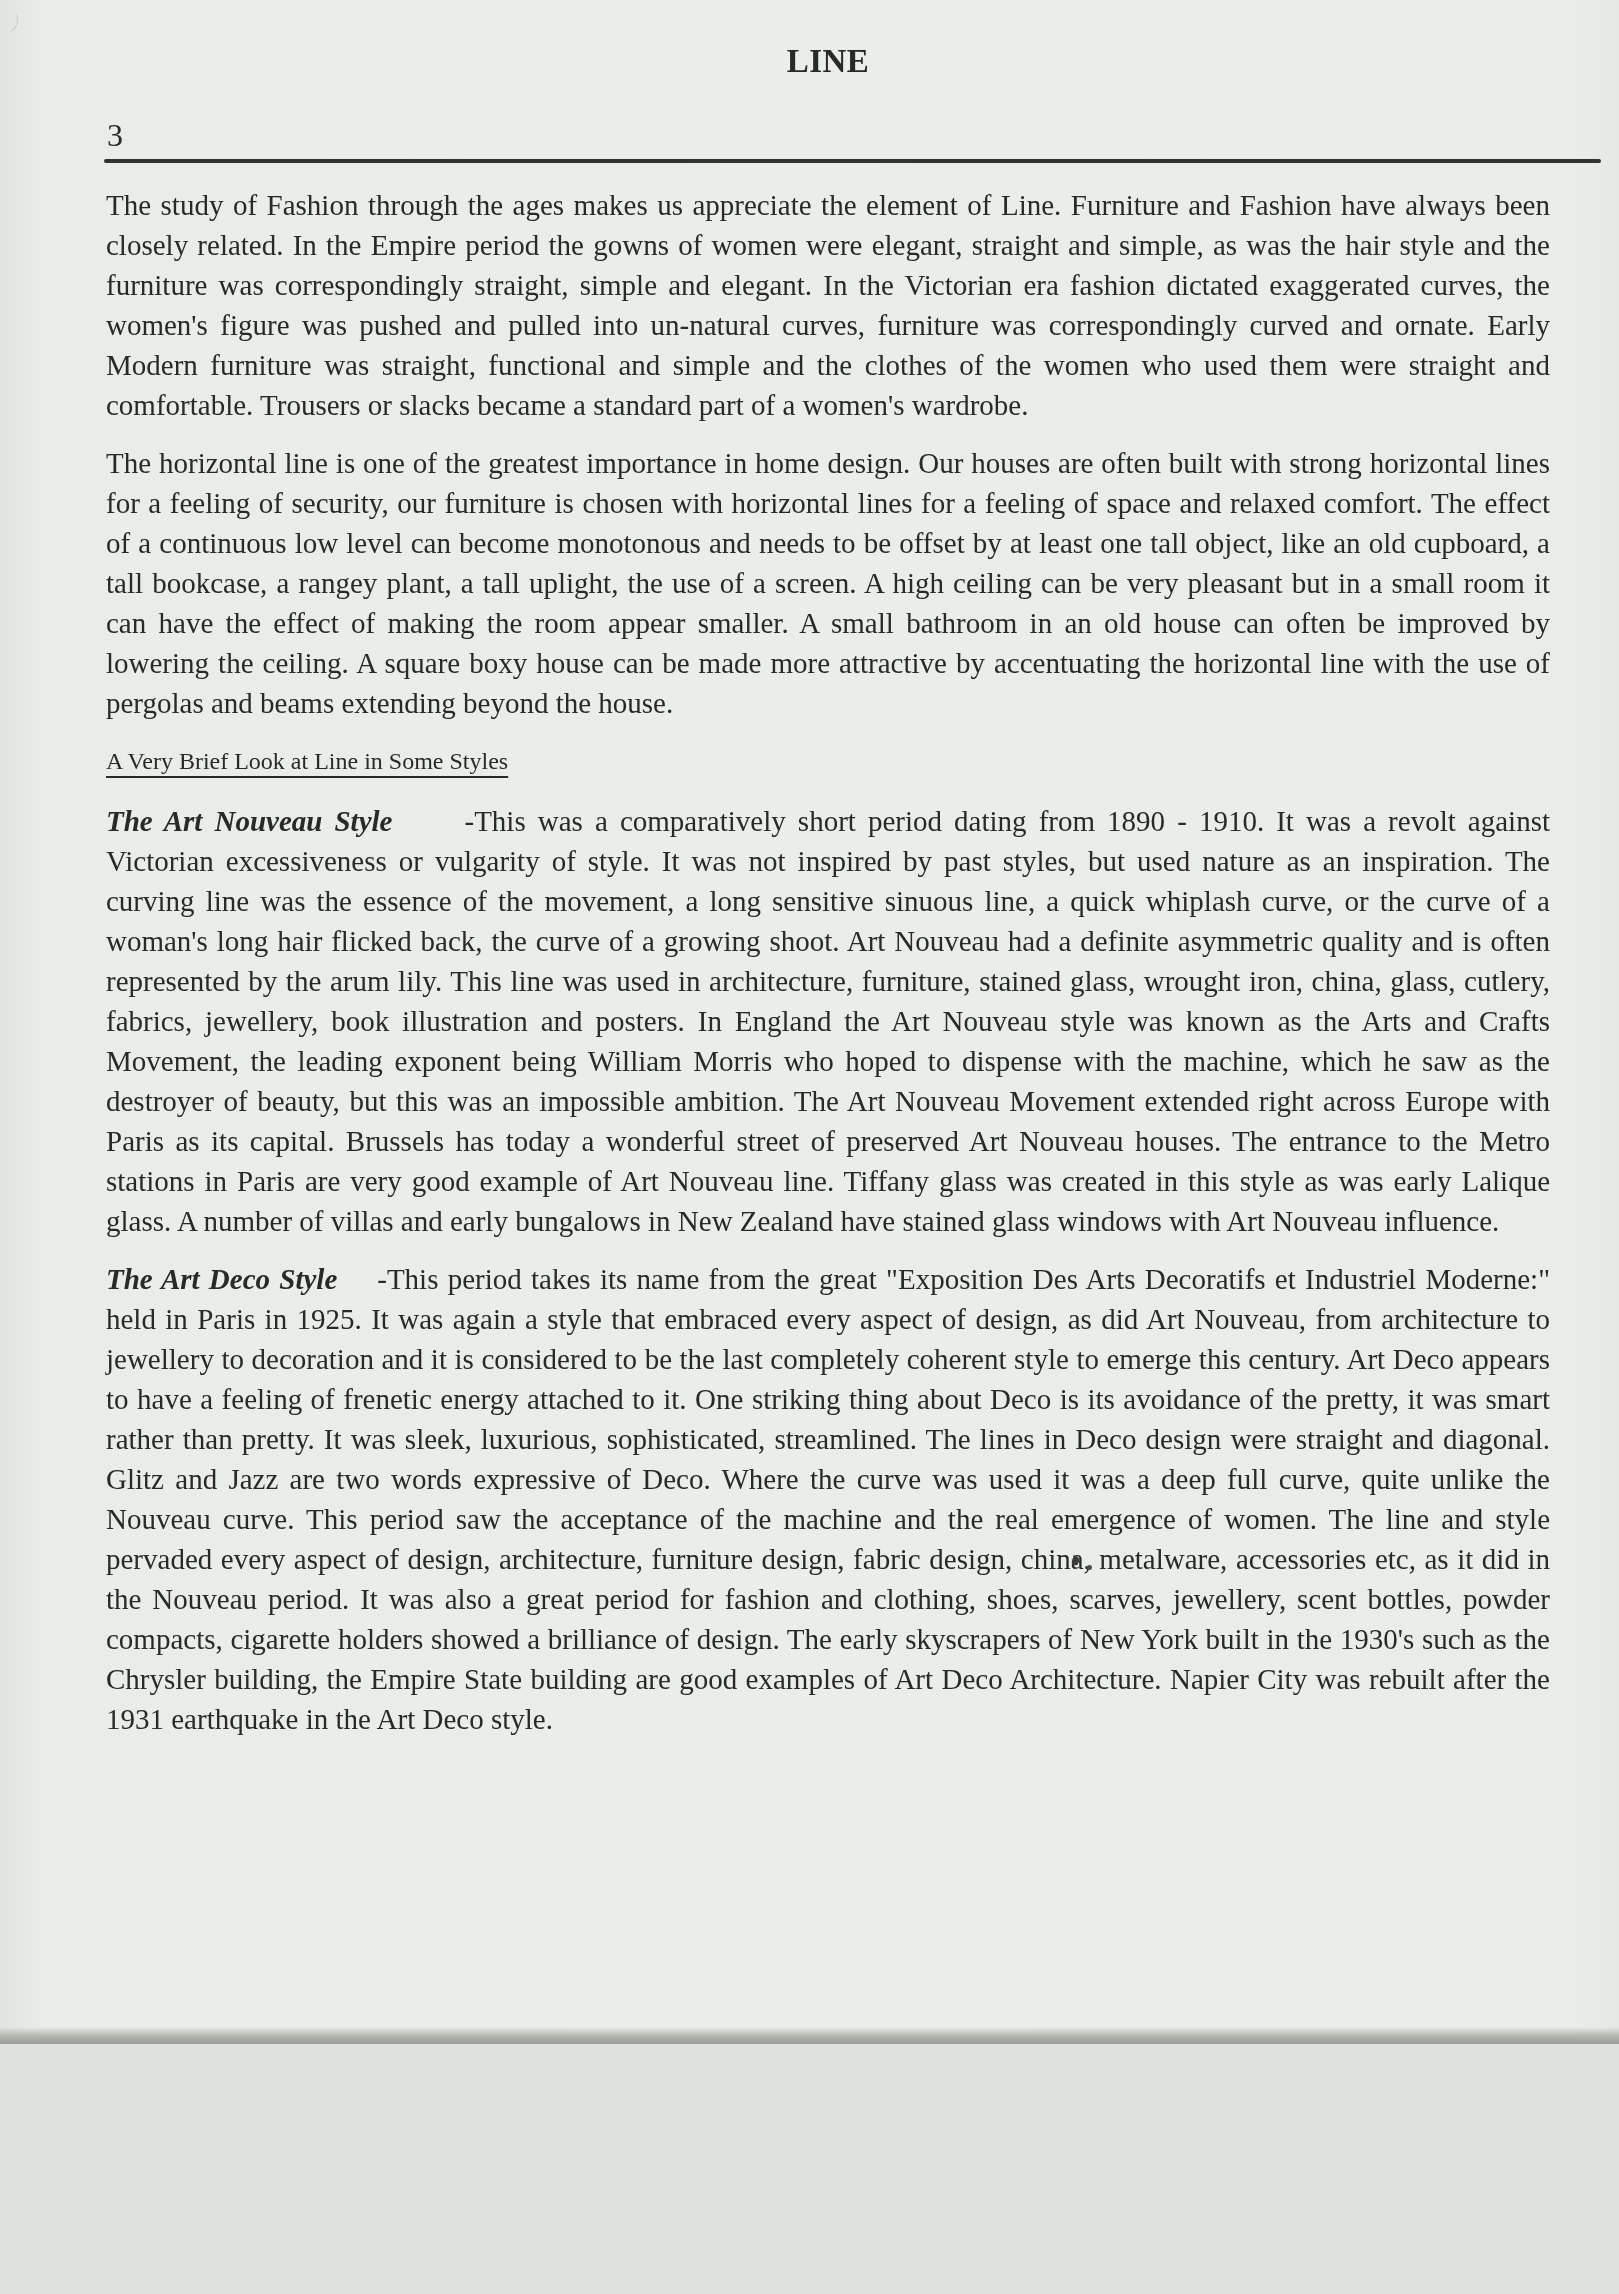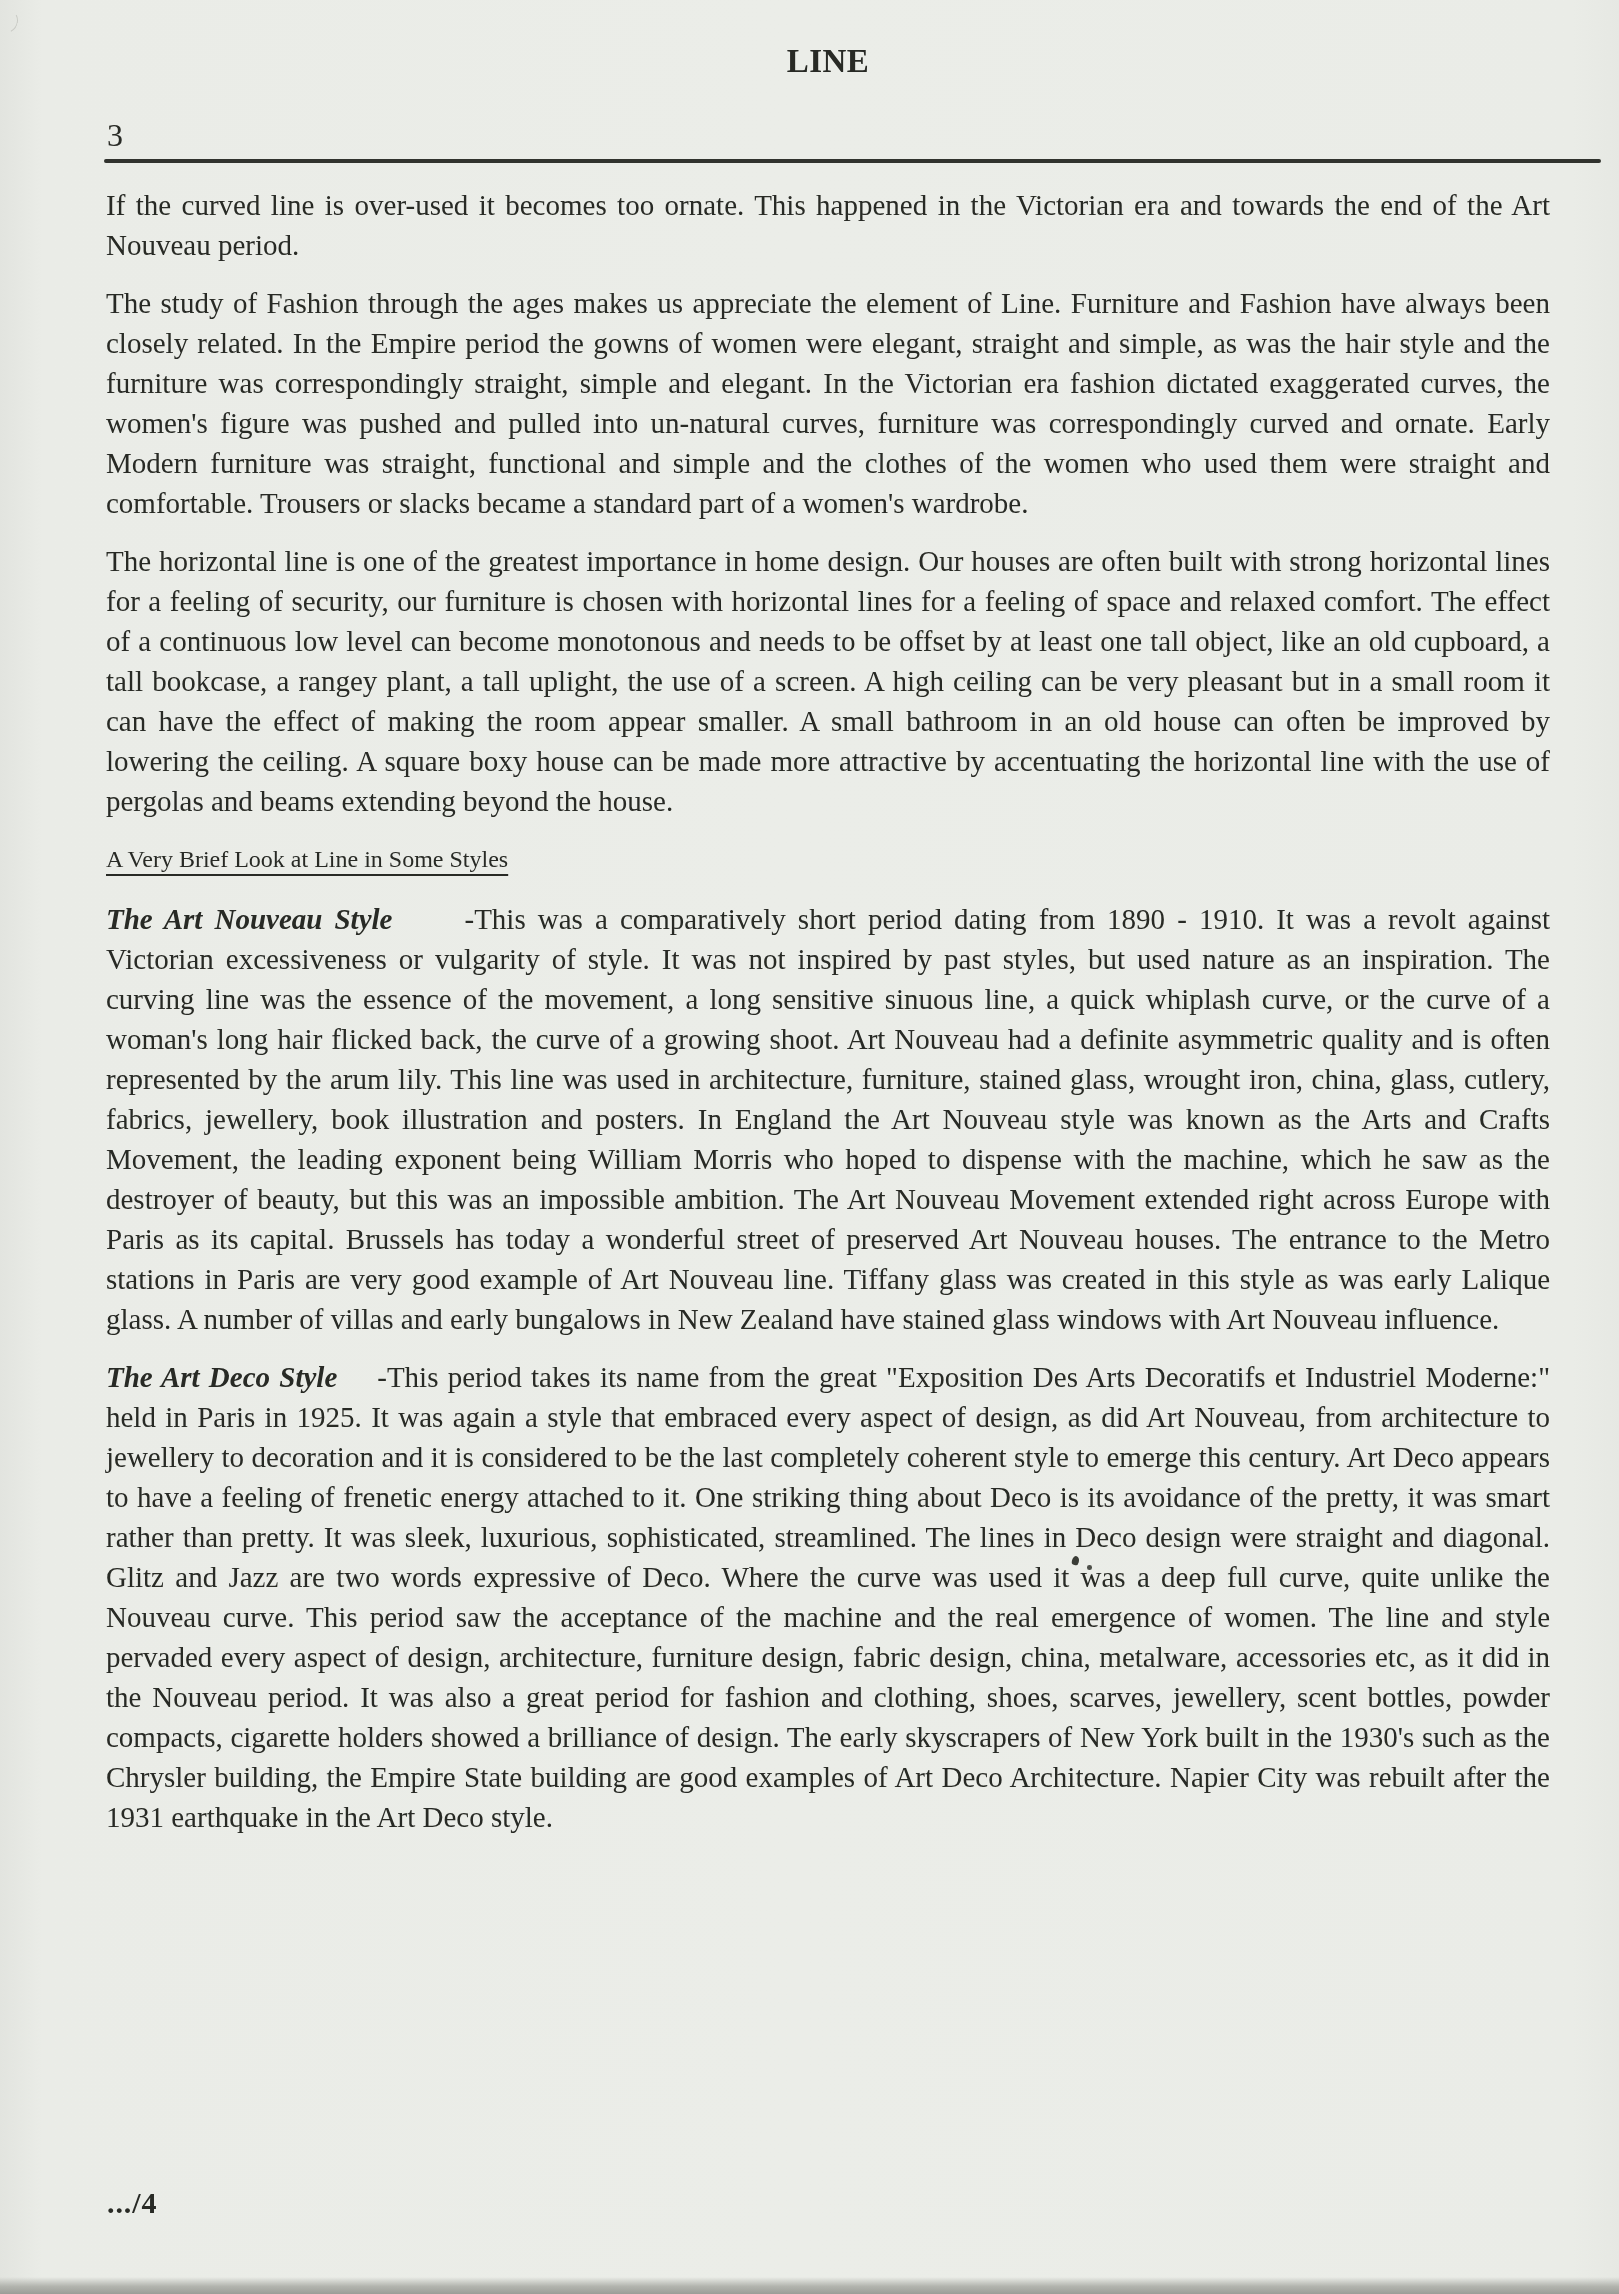--- a/index.html
+++ b/index.html
@@ -3,21 +3,21 @@
 <meta charset="utf-8">
 <style>
   html, body {
     margin: 0;
     padding: 0;
     background: #dfe1dc;
   }
   .paper {
     position: relative;
     width: 1620px;
-    height: 2294px;
+    height: 2044px;
     overflow: hidden;
     color: #282a25;
     font-family: "Liberation Serif", "DejaVu Serif", serif;
     background: linear-gradient(90deg, #e2e4df 0px, #eaece7 42px, #ebede8 800px, #eaece7 1573px, #e6e8e3 1620px);
   }
   .title {
     position: absolute;
     top: 43px;
     left: 106px;
     width: 1444px;
@@ -119,21 +119,20 @@
 
 <div class="paper">
 
   <h1 class="title">LINE</h1>
 
   <div class="pagenum">3</div>
 
   <div class="rule"></div>
 
   <div class="docbody">
-    <p>If the curved line is over-used it becomes too ornate.  This happened in the Victorian era and towards the end of the Art Nouveau period.</p>
     <p>The study of Fashion through the ages makes us appreciate the element of Line.  Furniture and Fashion have always been closely related.  In the Empire period the gowns of women were elegant, straight and simple, as was the hair style and the furniture was correspondingly straight, simple and elegant.  In the Victorian era fashion dictated exaggerated curves, the women's figure was pushed and pulled into un-natural curves, furniture was correspondingly curved and ornate.  Early Modern furniture was straight, functional and simple and the clothes of the women who used them were straight and comfortable.  Trousers or slacks became a standard part of a women's wardrobe.</p>
     <p>The horizontal line is one of the greatest importance in home design.  Our houses are often built with strong horizontal lines for a feeling of security, our furniture is chosen with horizontal lines for a feeling of space and relaxed comfort.  The effect of a continuous low level can become monotonous and needs to be offset by at least one tall object, like an old cupboard, a tall bookcase, a rangey plant, a tall uplight, the use of a screen.  A high ceiling can be very pleasant but in a small room it can have the effect of making the room appear smaller.  A small bathroom in an old house can often be improved by lowering the ceiling.  A square boxy house can be made more attractive by accentuating the horizontal line with the use of pergolas and beams extending beyond the house.</p>
 
     <h2 class="section-heading">A Very Brief Look at Line in Some Styles</h2>
 
     <p><span class="lead gap-lg">The Art Nouveau Style</span><span>-This was a comparatively short period dating from 1890 - 1910.  It was a revolt against Victorian excessiveness or vulgarity of style.  It was not inspired by past styles, but used nature as an inspiration.  The curving line was the essence of the movement, a long sensitive sinuous line, a quick whiplash curve, or the curve of a woman's long hair flicked back, the curve of a growing shoot.  Art Nouveau had a definite asymmetric quality and is often represented by the arum lily.  This line was used in architecture, furniture, stained glass, wrought iron, china, glass, cutlery, fabrics, jewellery, book illustration and posters.  In England the Art Nouveau style was known as the Arts and Crafts Movement, the leading exponent being William Morris who hoped to dispense with the machine, which he saw as the destroyer of beauty, but this was an impossible ambition.  The Art Nouveau Movement extended right across Europe with Paris as its capital.  Brussels has today a wonderful street of preserved Art Nouveau houses.  The entrance to the Metro stations in Paris are very good example of Art Nouveau line.  Tiffany glass was created in this style as was early Lalique glass. A number of villas and early bungalows in New Zealand have stained glass windows with Art Nouveau influence.</span></p>
 
     <p><span class="lead gap-sm">The Art Deco Style</span><span>-This period takes its name from the great "Exposition Des Arts Decoratifs et Industriel Moderne:" held in Paris in 1925.  It was again a style that embraced every aspect of design, as did Art Nouveau, from architecture to jewellery to decoration and it is considered to be the last completely coherent style to emerge this century.  Art Deco appears to have a feeling of frenetic energy attached to it.  One striking thing about Deco is its avoidance of the pretty, it was smart rather than pretty.  It was sleek, luxurious, sophisticated, streamlined.  The lines in Deco design were straight and diagonal. Glitz and Jazz are two words expressive of Deco. Where the curve was used it was a deep full curve, quite unlike the Nouveau curve.  This period saw the acceptance of the machine and the real emergence of women. The line and style pervaded every aspect of design, architecture, furniture design, fabric design, china, metalware, accessories etc, as it did in the Nouveau period. It was also a great period for fashion and clothing, shoes, scarves, jewellery, scent bottles, powder compacts, cigarette holders showed a brilliance of design.  The early skyscrapers of New York built in the 1930's such as the Chrysler building, the Empire State building are good examples of Art Deco Architecture.  Napier City was rebuilt after the 1931 earthquake in the Art Deco style.</span></p>
   </div>
 

